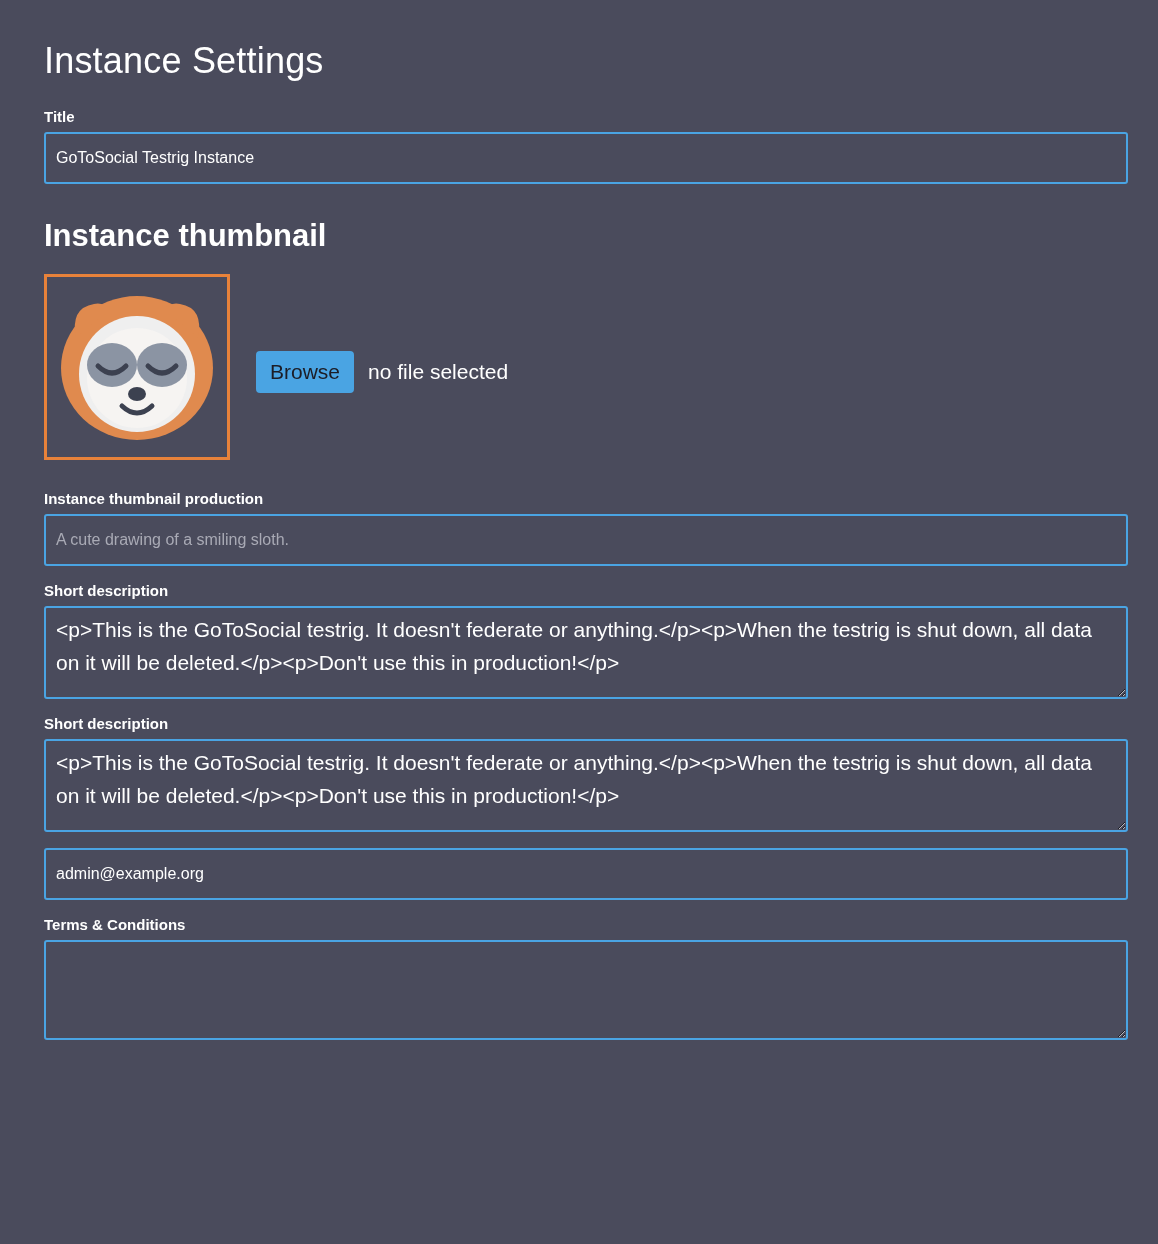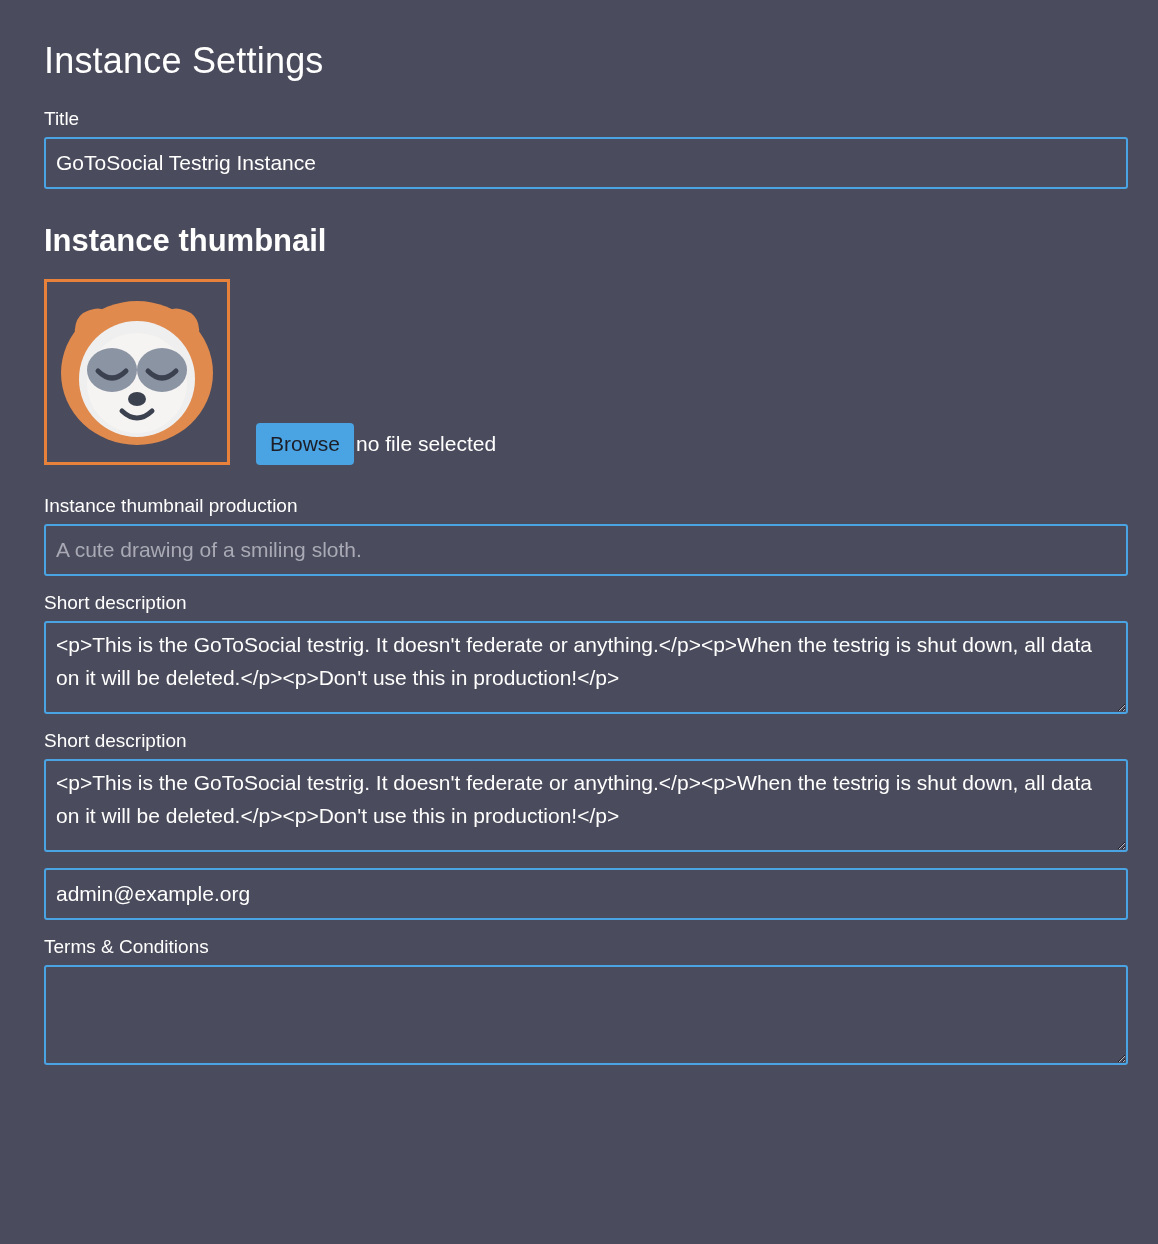--- a/index.html
+++ b/index.html
@@ -15,39 +15,39 @@
     color: #ffffff;
     padding: 28px 30px 0 44px;
   }
   .page-title {
     font-size: 36px;
     font-weight: normal;
     margin: 12px 0 26px 0;
     letter-spacing: 0.2px;
   }
   .field-label {
-    font-size: 19px;
-    font-weight: normal;
+    font-size: 15px;
+    font-weight: bold;
     margin: 16px 0 7px 0;
     display: block;
   }
   .section-heading {
     font-size: 31px;
     font-weight: bold;
     margin: 34px 0 20px 0;
   }
   .text-input {
     display: block;
     width: 1084px;
     height: 52px;
     background: #4a4b5c;
     border: 2px solid #4aa4e3;
     border-radius: 3px;
     color: #ffffff;
-    font-size: 21px;
+    font-size: 16px;
     font-family: "Liberation Sans", sans-serif;
     padding: 11px 10px;
     outline: none;
   }
   .text-input::placeholder { color: #a9aab5; opacity: 1; }
   .textarea-input {
     display: block;
     width: 1084px;
     height: 93px;
     background: #4a4b5c;
@@ -58,21 +58,21 @@
     line-height: 1.55;
     font-family: "Liberation Sans", sans-serif;
     padding: 6px 10px;
     outline: none;
     resize: vertical;
     overflow: hidden;
   }
   .tall-area { height: 100px; }
   .thumb-row {
     display: flex;
-    align-items: flex-end;
+    align-items: center;
     gap: 26px;
     margin-bottom: 30px;
   }
   .thumb-frame {
     width: 186px;
     height: 186px;
     border: 3px solid #e8823a;
     background: #4a4b5c;
     display: flex;
     align-items: center;
@@ -90,21 +90,21 @@
     border: none;
     border-radius: 4px;
     font-size: 21px;
     font-family: "Liberation Sans", sans-serif;
     padding: 9px 14px;
     cursor: pointer;
   }
   .file-status {
     font-size: 21px;
     color: #ffffff;
-    margin-left: 2px;
+    margin-left: 14px;
   }
   .block { margin-bottom: 16px; }
 </style>
 </head>
 <body>
 
 <h1 class="page-title">Instance Settings</h1>
 
 <div class="block">
   <label class="field-label">Title</label>

